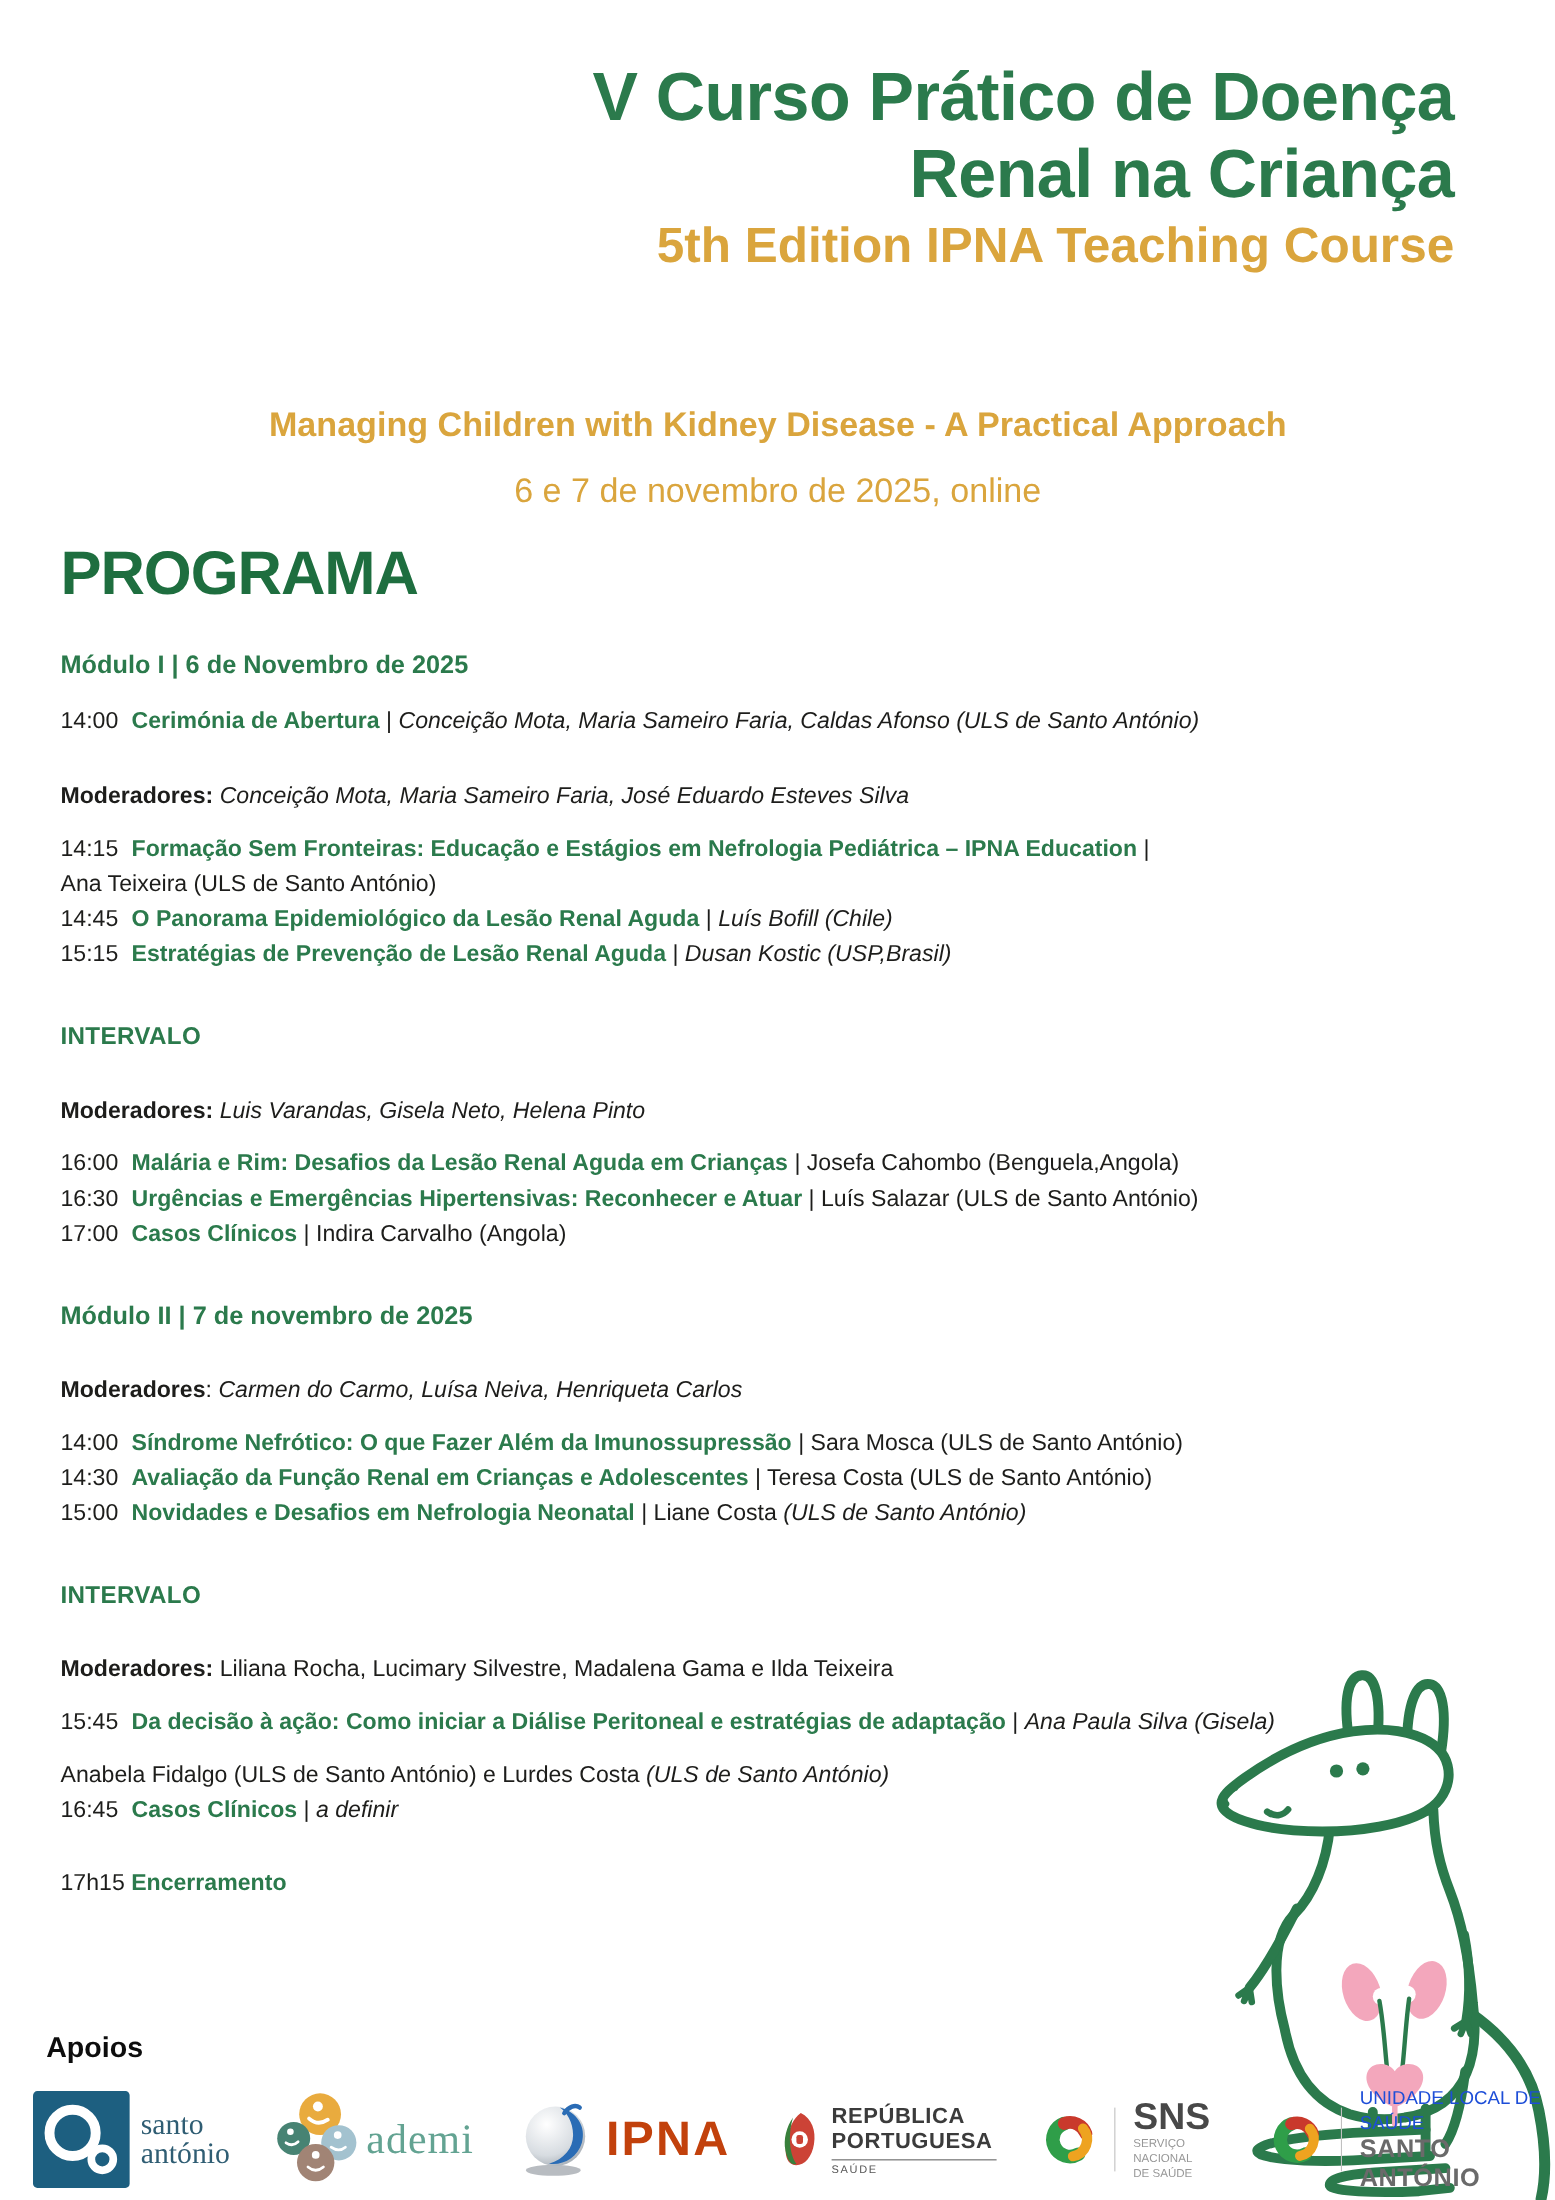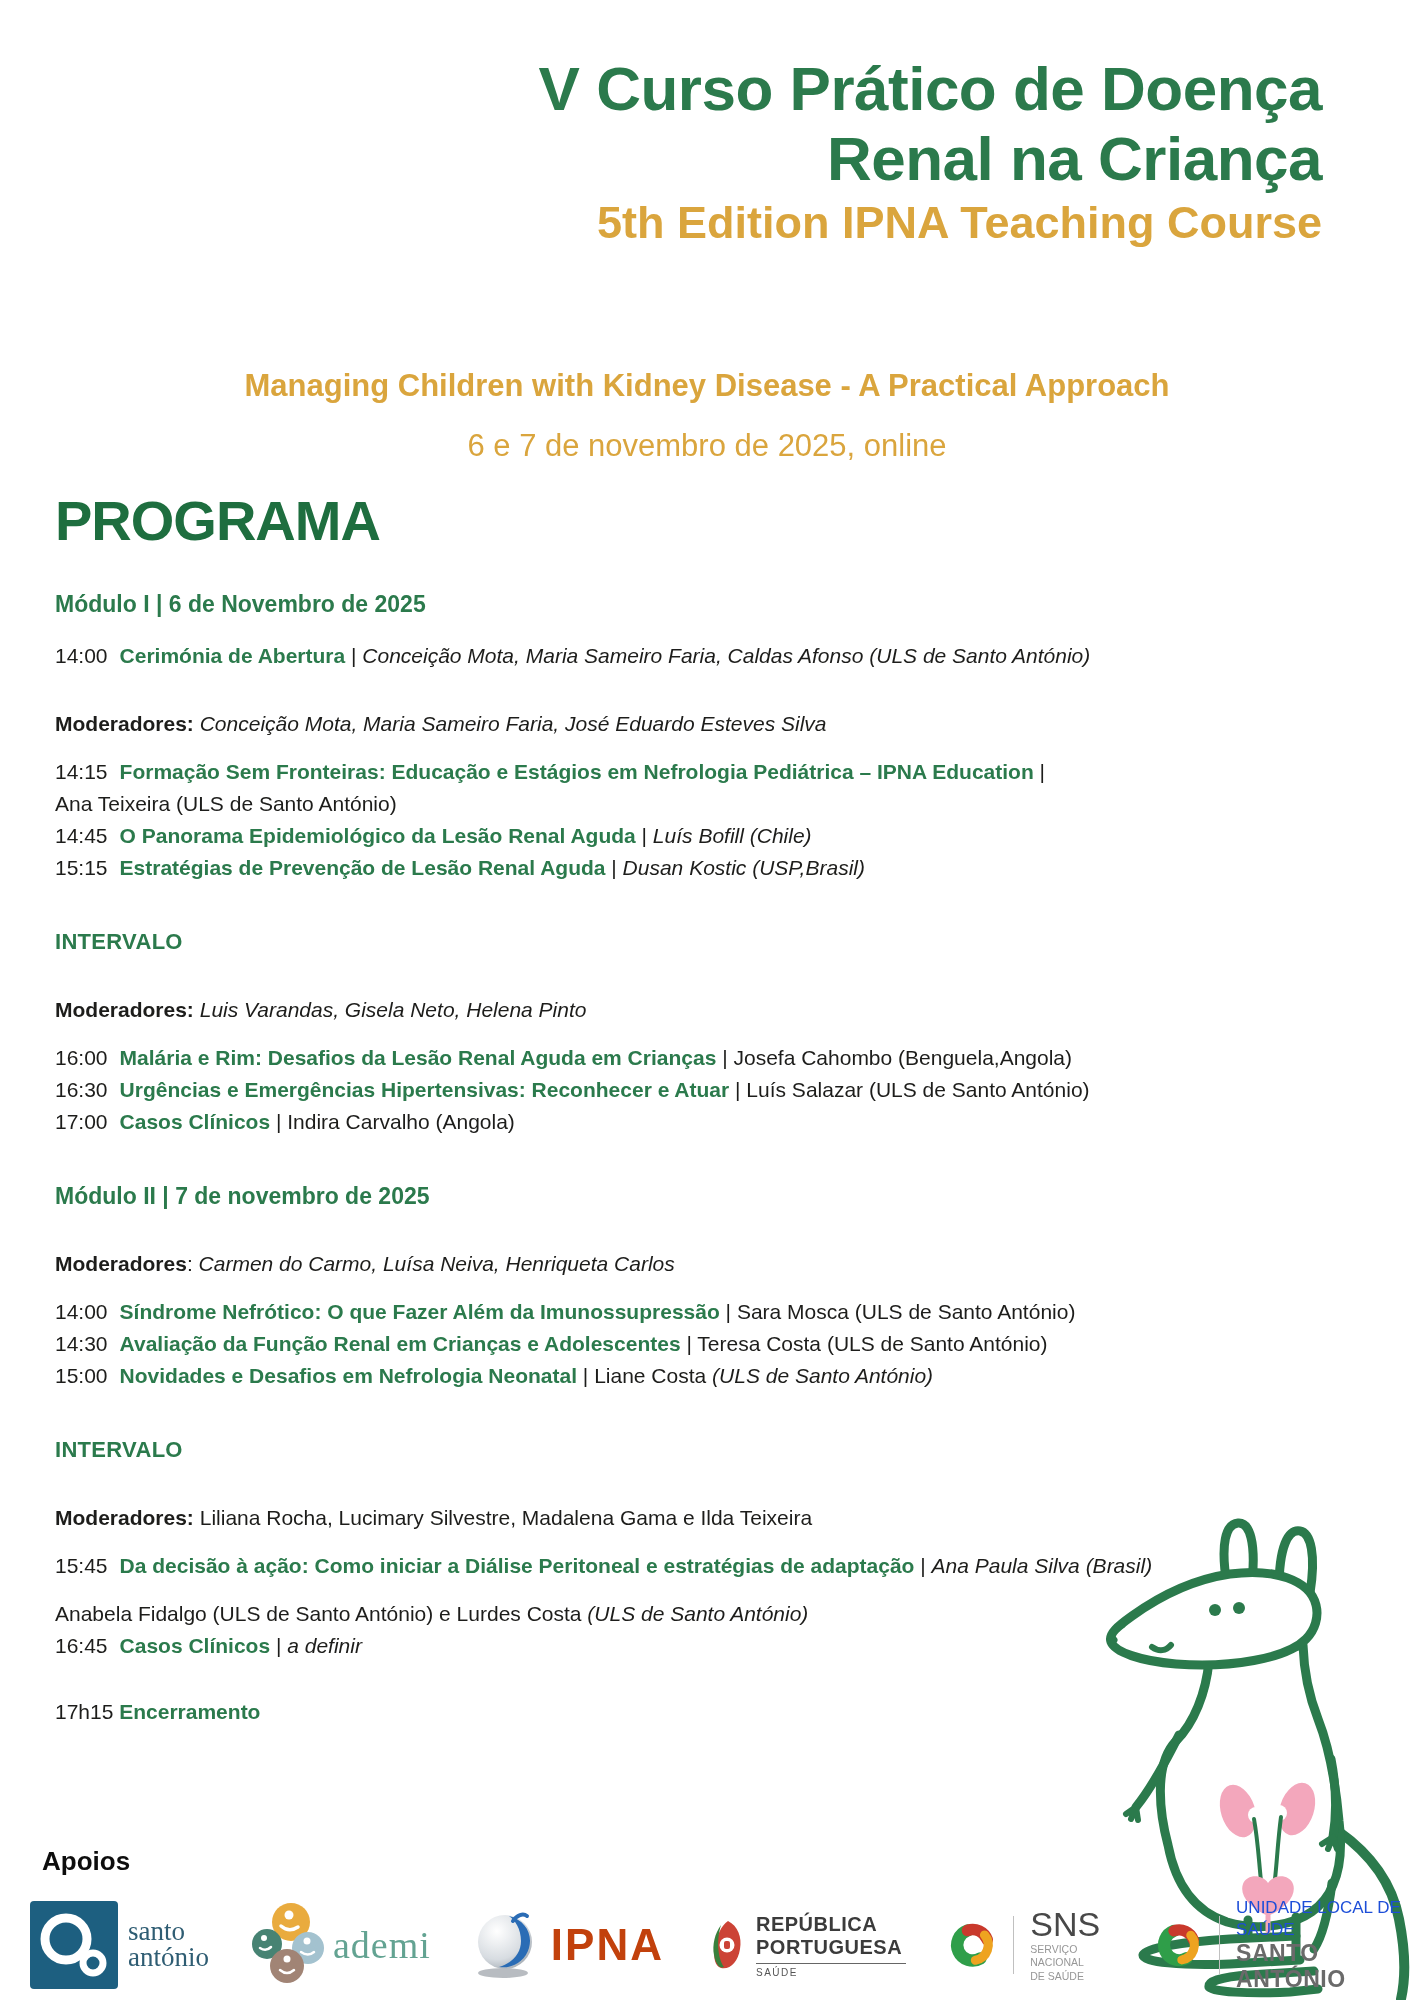--- a/index.html
+++ b/index.html
@@ -31,21 +31,21 @@
   .logos{position:absolute;left:30px;top:1893px;height:104px;display:flex;align-items:center;gap:42px;z-index:3;}
   .logo{display:flex;align-items:center;gap:10px;}
   .logo-sa-text{font-family:"Liberation Serif",serif;font-size:27px;color:#2f5d73;line-height:0.95;}
   .logo-ademi-text{font-family:"Liberation Serif",serif;font-size:38px;color:#63a392;letter-spacing:1px;margin-left:-4px;}
   .logo-ipna-text{font-size:44px;font-weight:bold;color:#c2410c;letter-spacing:2px;}
   .logo-rp-text{display:flex;flex-direction:column;}
   .rp-name{font-size:20px;font-weight:bold;color:#3b3b3b;line-height:1.15;letter-spacing:0.5px;}
   .rp-rule{height:1px;background:#666;margin:4px 0 3px 0;width:150px;}
   .rp-saude{font-size:10px;color:#555;letter-spacing:1.5px;}
   .v-divider{width:1px;height:58px;background:#c0c0c0;margin:0 6px;}
-  .sns-abbr{font-size:34px;font-weight:normal;color:#484848;line-height:1;}
+  .sns-abbr{font-size:34px;font-weight:bold;color:#484848;line-height:1;}
   .sns-sub{font-size:10.5px;color:#979797;line-height:1.3;margin-top:2px;}
   .uls-line1{font-size:17px;color:#1d4ed8;line-height:1.25;}
   .uls-line2{font-size:23px;font-weight:bold;color:#6a6a6a;line-height:1.15;letter-spacing:0.5px;}
   
   .mascot{position:absolute;left:1078px;top:1478px;width:336px;height:522px;z-index:1;}
 </style>
 </head>
 <body>
 
 <div class="title-block">
@@ -69,21 +69,21 @@
     <p class="line kind-row" style="margin-top: 16px;"><span class="seg-time">16:00</span><span class="seg-talk">Malária e Rim: Desafios da Lesão Renal Aguda em Crianças</span><span class="seg-plain"> | </span><span class="seg-plain">Josefa Cahombo (Benguela,Angola)</span></p>
     <p class="line kind-row" style="margin-top: 0px;"><span class="seg-time">16:30</span><span class="seg-talk">Urgências e Emergências Hipertensivas: Reconhecer e Atuar</span><span class="seg-plain"> | </span><span class="seg-plain">Luís Salazar (ULS de Santo António)</span></p>
     <p class="line kind-row" style="margin-top: 0px;"><span class="seg-time">17:00</span><span class="seg-talk">Casos Clínicos</span><span class="seg-plain"> | </span><span class="seg-plain">Indira Carvalho (Angola)</span></p>
     <p class="line kind-module" style="margin-top: 42px;">Módulo II | 7 de novembro de 2025</p>
     <p class="line kind-moderators" style="margin-top: 36px;"><span class="seg-bold">Moderadores</span><span class="seg-plain">: </span><span class="seg-italic">Carmen do Carmo, Luísa Neiva, Henriqueta Carlos</span></p>
     <p class="line kind-row" style="margin-top: 16px;"><span class="seg-time">14:00</span><span class="seg-talk">Síndrome Nefrótico: O que Fazer Além da Imunossupressão</span><span class="seg-plain">  | </span><span class="seg-plain">Sara Mosca (ULS de Santo António)</span></p>
     <p class="line kind-row" style="margin-top: 0px;"><span class="seg-time">14:30</span><span class="seg-talk">Avaliação da Função Renal em Crianças e Adolescentes</span><span class="seg-plain"> | </span><span class="seg-plain">Teresa Costa (ULS de Santo António)</span></p>
     <p class="line kind-row" style="margin-top: 0px;"><span class="seg-time">15:00</span><span class="seg-talk">Novidades e Desafios em Nefrologia Neonatal</span><span class="seg-plain"> | </span><span class="seg-plain">Liane Costa </span><span class="seg-italic">(ULS de Santo António)</span></p>
     <p class="line kind-interval" style="margin-top: 42px;">INTERVALO</p>
     <p class="line kind-moderators" style="margin-top: 36px;"><span class="seg-bold">Moderadores: </span><span class="seg-plain">Liliana Rocha, Lucimary Silvestre, Madalena Gama e Ilda Teixeira</span></p>
-    <p class="line kind-row" style="margin-top: 16px;"><span class="seg-time">15:45</span><span class="seg-talk">Da decisão à ação: Como iniciar a Diálise Peritoneal e estratégias de adaptação</span><span class="seg-plain"> | </span><span class="seg-italic">Ana Paula Silva (Brasil)</span></p>
+    <p class="line kind-row" style="margin-top: 16px;"><span class="seg-time">15:45</span><span class="seg-talk">Da decisão à ação: Como iniciar a Diálise Peritoneal e estratégias de adaptação</span><span class="seg-plain"> | </span><span class="seg-italic">Ana Paula Silva (Gisela)</span></p>
     <p class="line kind-continuation" style="margin-top: 16px;"><span class="seg-plain">Anabela Fidalgo (ULS de Santo António) e Lurdes Costa </span><span class="seg-italic">(ULS de Santo António)</span></p>
     <p class="line kind-row" style="margin-top: 0px;"><span class="seg-time">16:45</span><span class="seg-talk">Casos Clínicos</span><span class="seg-plain">  | </span><span class="seg-italic">a definir</span></p>
     <p class="line kind-closing" style="margin-top: 34px;"><span class="seg-plain">17h15 </span><span class="seg-talk">Encerramento</span></p>
   </div>
 
 <svg class="mascot" viewBox="0 0 336 520" xmlns="http://www.w3.org/2000/svg">
   <g stroke="#2b7a4c" stroke-width="9" fill="none" stroke-linecap="round" stroke-linejoin="round">
     <path d="M260,352 C294,376 314,404 321,440 C327,470 328,498 323,520" stroke-width="10"></path>
     <path d="M149,106 C142,64 148,45 160,44 C172,43 178,64 174,104 Z" fill="#ffffff"></path>
     <path d="M201,110 C201,68 210,50 222,52 C233,54 238,76 232,114 Z" fill="#ffffff"></path>

